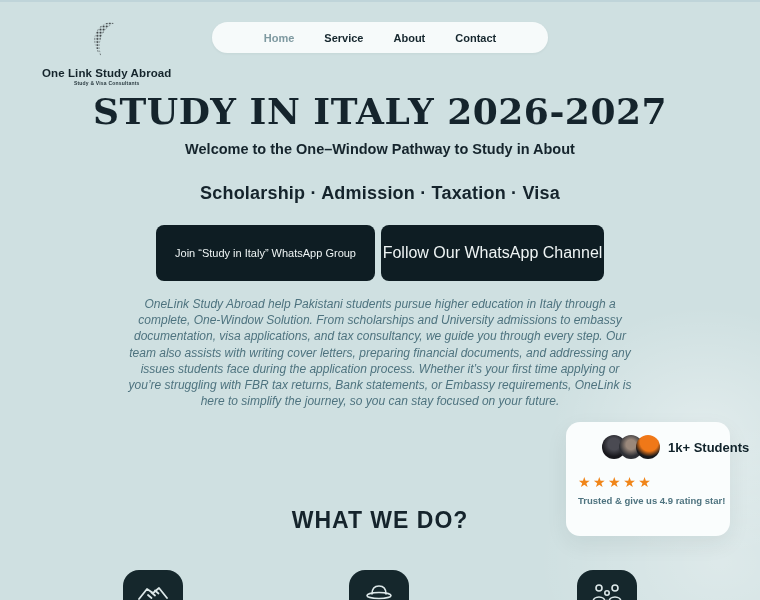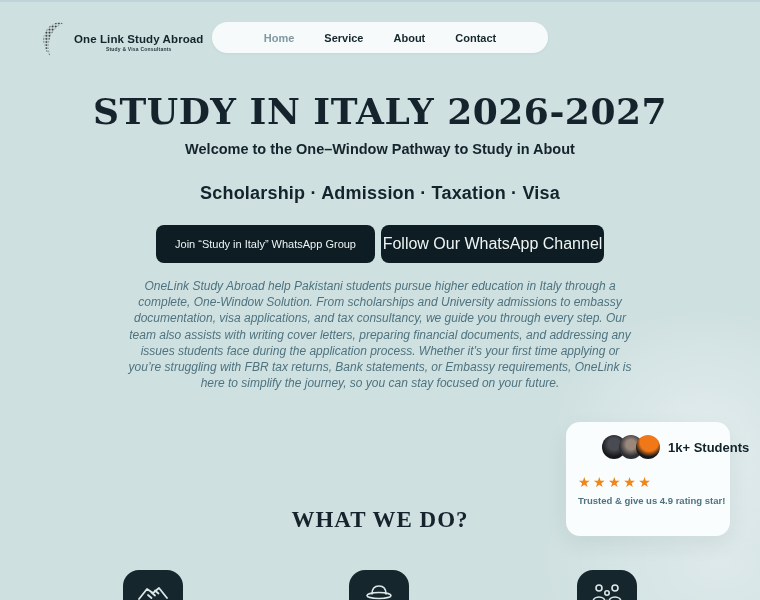--- a/index.html
+++ b/index.html
@@ -13,21 +13,21 @@
   .page {
     position:absolute; inset:0;
     background:
       radial-gradient(220px 180px at 705px 430px, rgba(255,255,255,0.38), rgba(255,255,255,0) 70%),
       radial-gradient(260px 200px at 720px 560px, rgba(255,255,255,0.30), rgba(255,255,255,0) 70%),
       #cfe0e1;
     border-top:2px solid #bfd4d9;
   }
 
   
-  .logo { position:absolute; left:42px; top:20px; display:flex; align-items:center; gap:5px; cursor:pointer; }
+  .logo { position:absolute; left:42px; top:20px; display:flex; align-items:center; gap:5px; cursor:pointer;flex-direction:column; }
   .logo-text { display:flex; flex-direction:column; align-items:center; }
   .logo-title { font-size:11.5px; font-weight:800; color:#14242b; letter-spacing:0.1px; white-space:nowrap; }
   .logo-sub { font-size:5px; font-weight:700; color:#2a3a40; margin-top:1px; letter-spacing:0.2px; }
 
   .navpill {
     position:absolute; left:212px; top:20px; width:336px; height:31px;
     background:#f6fafa; border-radius:16px;
     display:flex; align-items:center; justify-content:center; gap:30px;
     box-shadow:0 1px 3px rgba(20,40,45,0.05);
   }
@@ -45,21 +45,21 @@
   .hero-title {
     font-family:"DejaVu Serif", serif;
     font-size:36px; font-weight:700; color:#15242c; letter-spacing:0.5px; white-space:nowrap;
   }
   .hero-subtitle { margin-top:9px; font-size:14.5px; font-weight:700; color:#15242c; }
   .hero-services { margin-top:26px; font-size:18px; font-weight:700; color:#15242c; letter-spacing:0.2px; }
 
   .hero-buttons { margin-top:21px; display:flex; justify-content:center; gap:6px; }
   .btn {
     background:#0e1d23; color:#eef4f4; border:none; border-radius:8px;
-    height:38px; display:flex; align-items:center; justify-content:center;
+    height:56px; display:flex; align-items:center; justify-content:center;
     cursor:pointer; font-family:"Liberation Sans", sans-serif;
   }
   .btn-group { width:219px; font-size:11px; }
   .btn-channel { width:223px; font-size:16px; }
 
   .hero-paragraph {
     width:508px; margin:15px auto 16px;
     font-size:12px; font-weight:500; line-height:1.35; color:#4e737f;font-style:italic;
   }
 
@@ -75,21 +75,21 @@
   .avatar-1 { background:radial-gradient(circle at 50% 38%, #4a4a52 0 30%, #17171c 65%); }
   .avatar-2 { background:radial-gradient(circle at 50% 40%, #9a887b 0 26%, #2e3036 62%); }
   .avatar-3 { background:radial-gradient(circle at 55% 30%, #f07818 0 42%, #17181c 68%); }
   .students-label { font-size:13px; font-weight:800; color:#10222a; margin-left:8px; white-space:nowrap; }
   .stars { margin-top:15px; font-size:14px; color:#f08519; letter-spacing:2.5px; }
   .rating-caption { margin-top:5px; font-size:9.5px; font-weight:700; color:#4e737f; white-space:nowrap; }
 
   
   .section-title {
     position:absolute; left:0; top:505px; width:760px; text-align:center;
-    font-family:Liberation Serif, serif; font-size:23px; font-weight:700;
+    font-family:Liberation Sans, sans-serif; font-size:23px; font-weight:700;
     color:#15242c; letter-spacing:1px;
   }
   .service-card {
     position:absolute; top:568px; width:60px; height:60px;
     background:#15272c; border-radius:16px;
     display:flex; align-items:flex-start; justify-content:center; padding-top:9px;
     cursor:pointer;
   }
   .service-card svg { width:36px; height:36px; }
   .card-1 { left:123px; } .card-2 { left:349px; } .card-3 { left:577px; }

